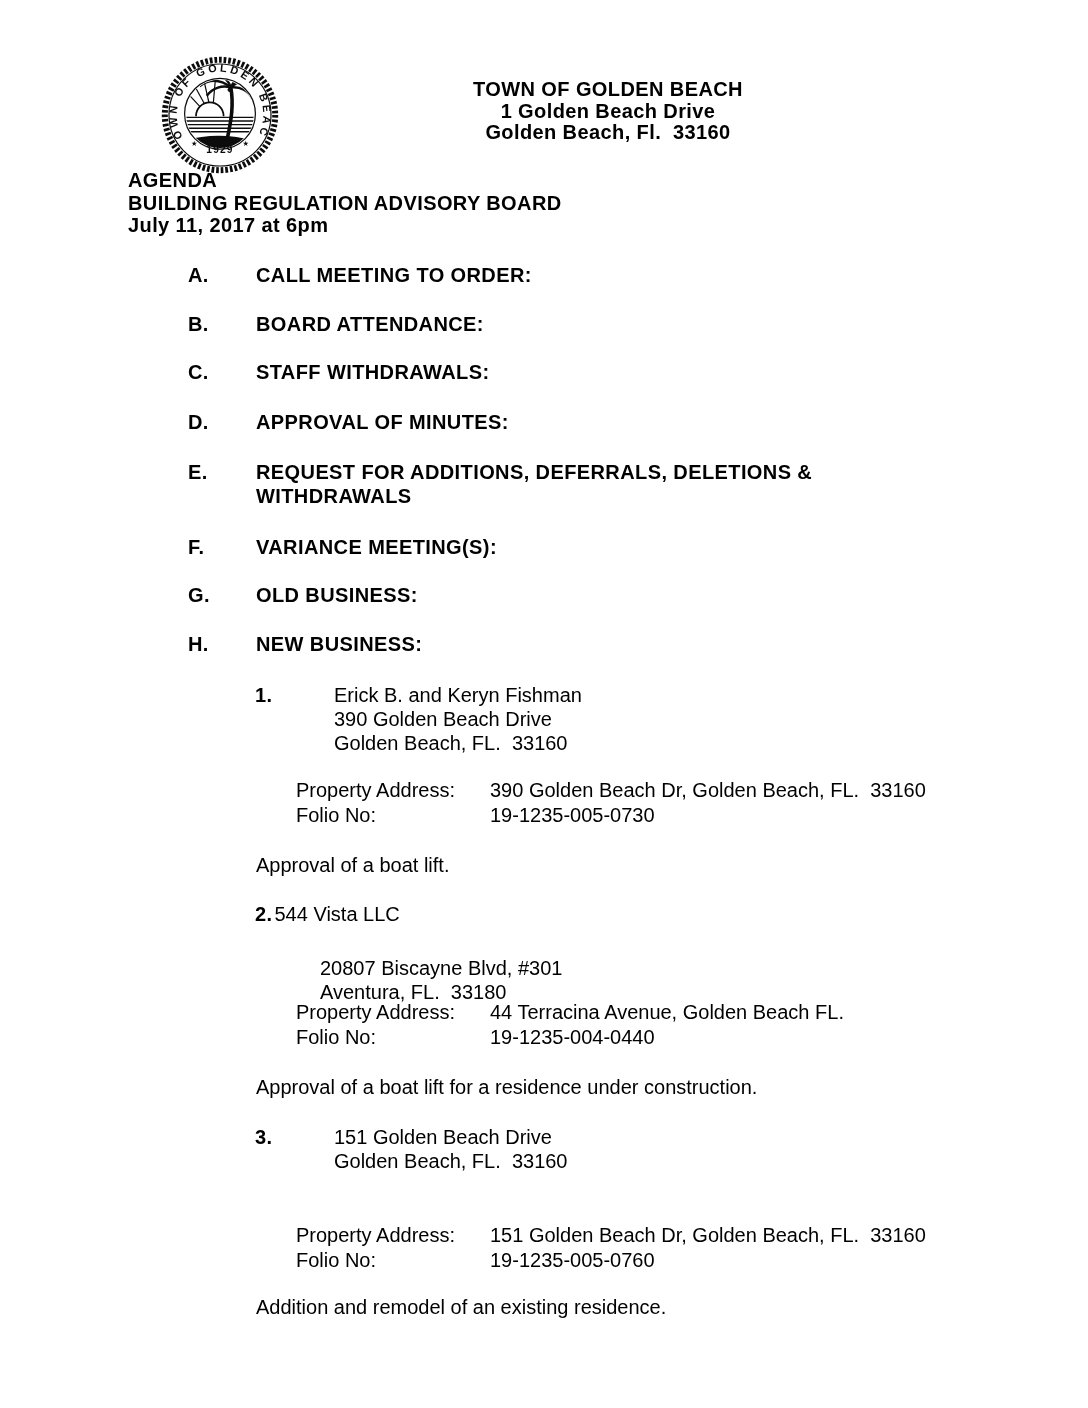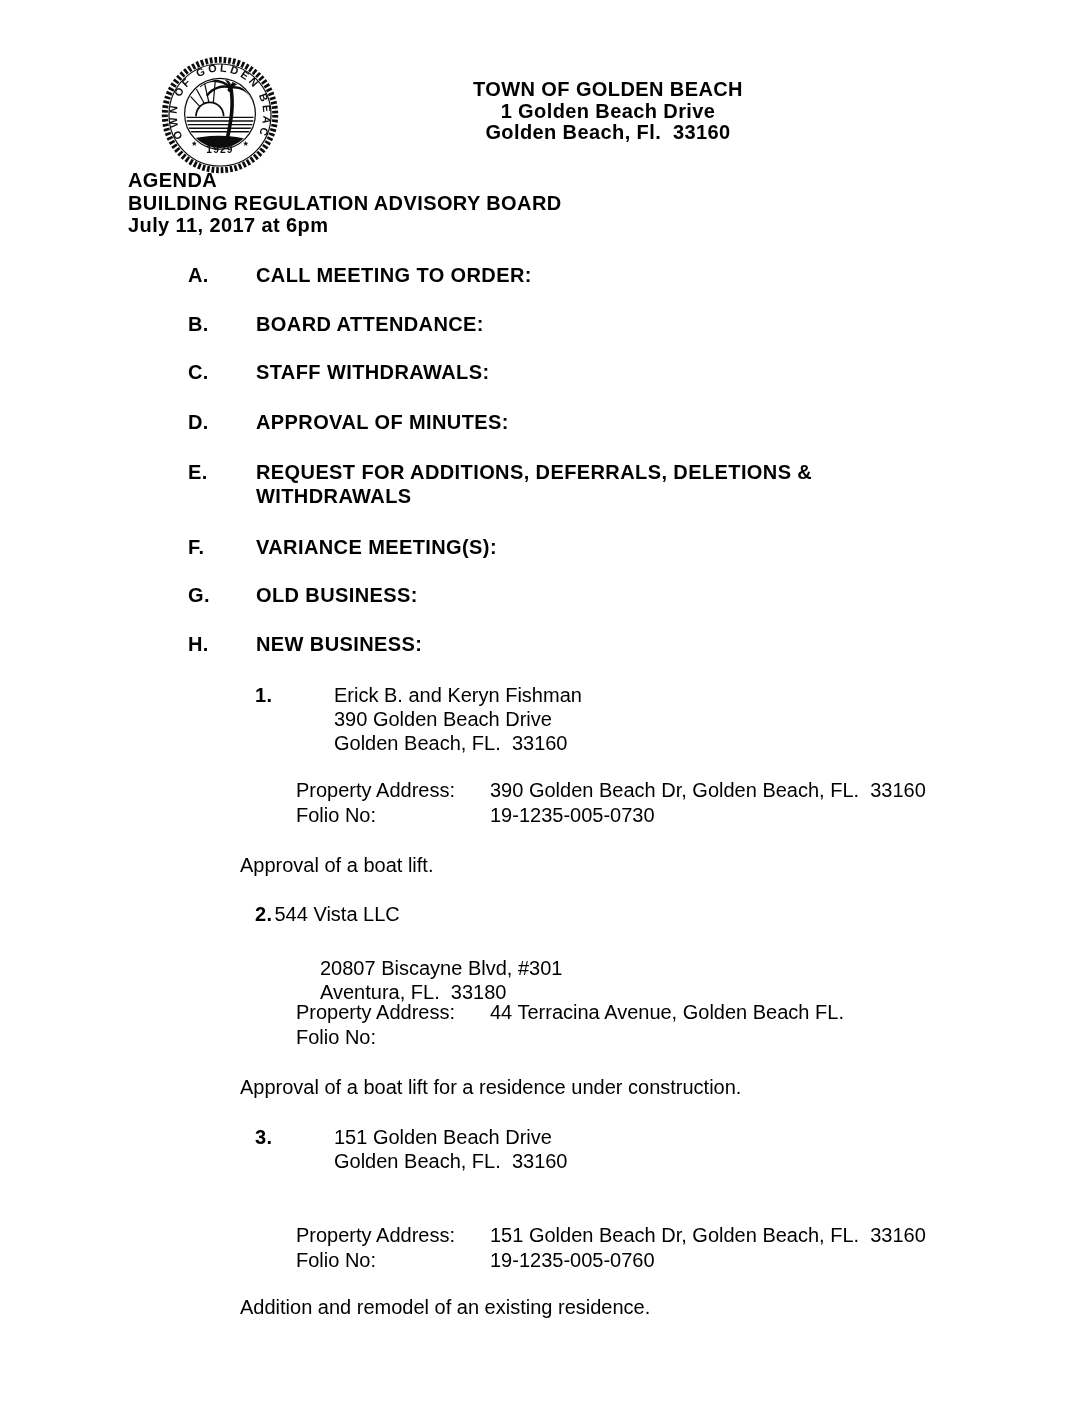--- a/index.html
+++ b/index.html
@@ -50,21 +50,21 @@
   .nb-lines { display: flex; flex-direction: column; margin-left: 44px; }
   .nb-inline-name { margin-left: 2px; }
   .nb-addr-block { left: 320px; display: flex; flex-direction: column; line-height: 23.5px; margin-top: 30px; }
 
   .prop-grid {
     left: 272px; width: 740px;
     display: grid; grid-template-columns: 194px auto;
     line-height: 25px;
     margin-left: 24px;
   }
-  .desc { left: 240px; width: 780px; line-height: 24px; }
+  .desc { left: 256px; width: 780px; line-height: 24px; }
 </style>
 </head>
 <body>
 
 <div class="page">
 
   <div class="abs seal">
     <svg viewBox="0 0 200 200" xmlns="http://www.w3.org/2000/svg">
       <circle cx="100" cy="100" r="92" fill="none" stroke="#0c0c0c" stroke-width="10" stroke-dasharray="4.5 3.2"></circle>
       <circle cx="100" cy="100" r="85" fill="none" stroke="#0c0c0c" stroke-width="2"></circle>
@@ -177,20 +177,21 @@
     <span class="nb-inline-name pre">544 Vista LLC</span>
   </div>
   <div class="abs nb-addr-block" style="top:927px">
     <span class="pre">20807 Biscayne Blvd, #301</span>
     <span class="pre">Aventura, FL.  33180</span>
   </div>
   <div class="abs prop-grid" style="top:1000px">
     <span class="pre">Property Address:</span>
     <span class="pre">44 Terracina Avenue, Golden Beach FL.</span>
     <span class="pre">Folio No:</span>
+    <span class="pre">19-1235-004-0440</span>
   </div>
   <div class="abs desc pre" style="top:1075px">Approval of a boat lift for a residence under construction.</div>
 
   <div class="abs nb-head" style="top:1125px">
     <span class="nb-number">3.</span>
     <span class="nb-lines">
       <span class="pre">151 Golden Beach Drive</span>
       <span class="pre">Golden Beach, FL.  33160</span>
     </span>
   </div>

